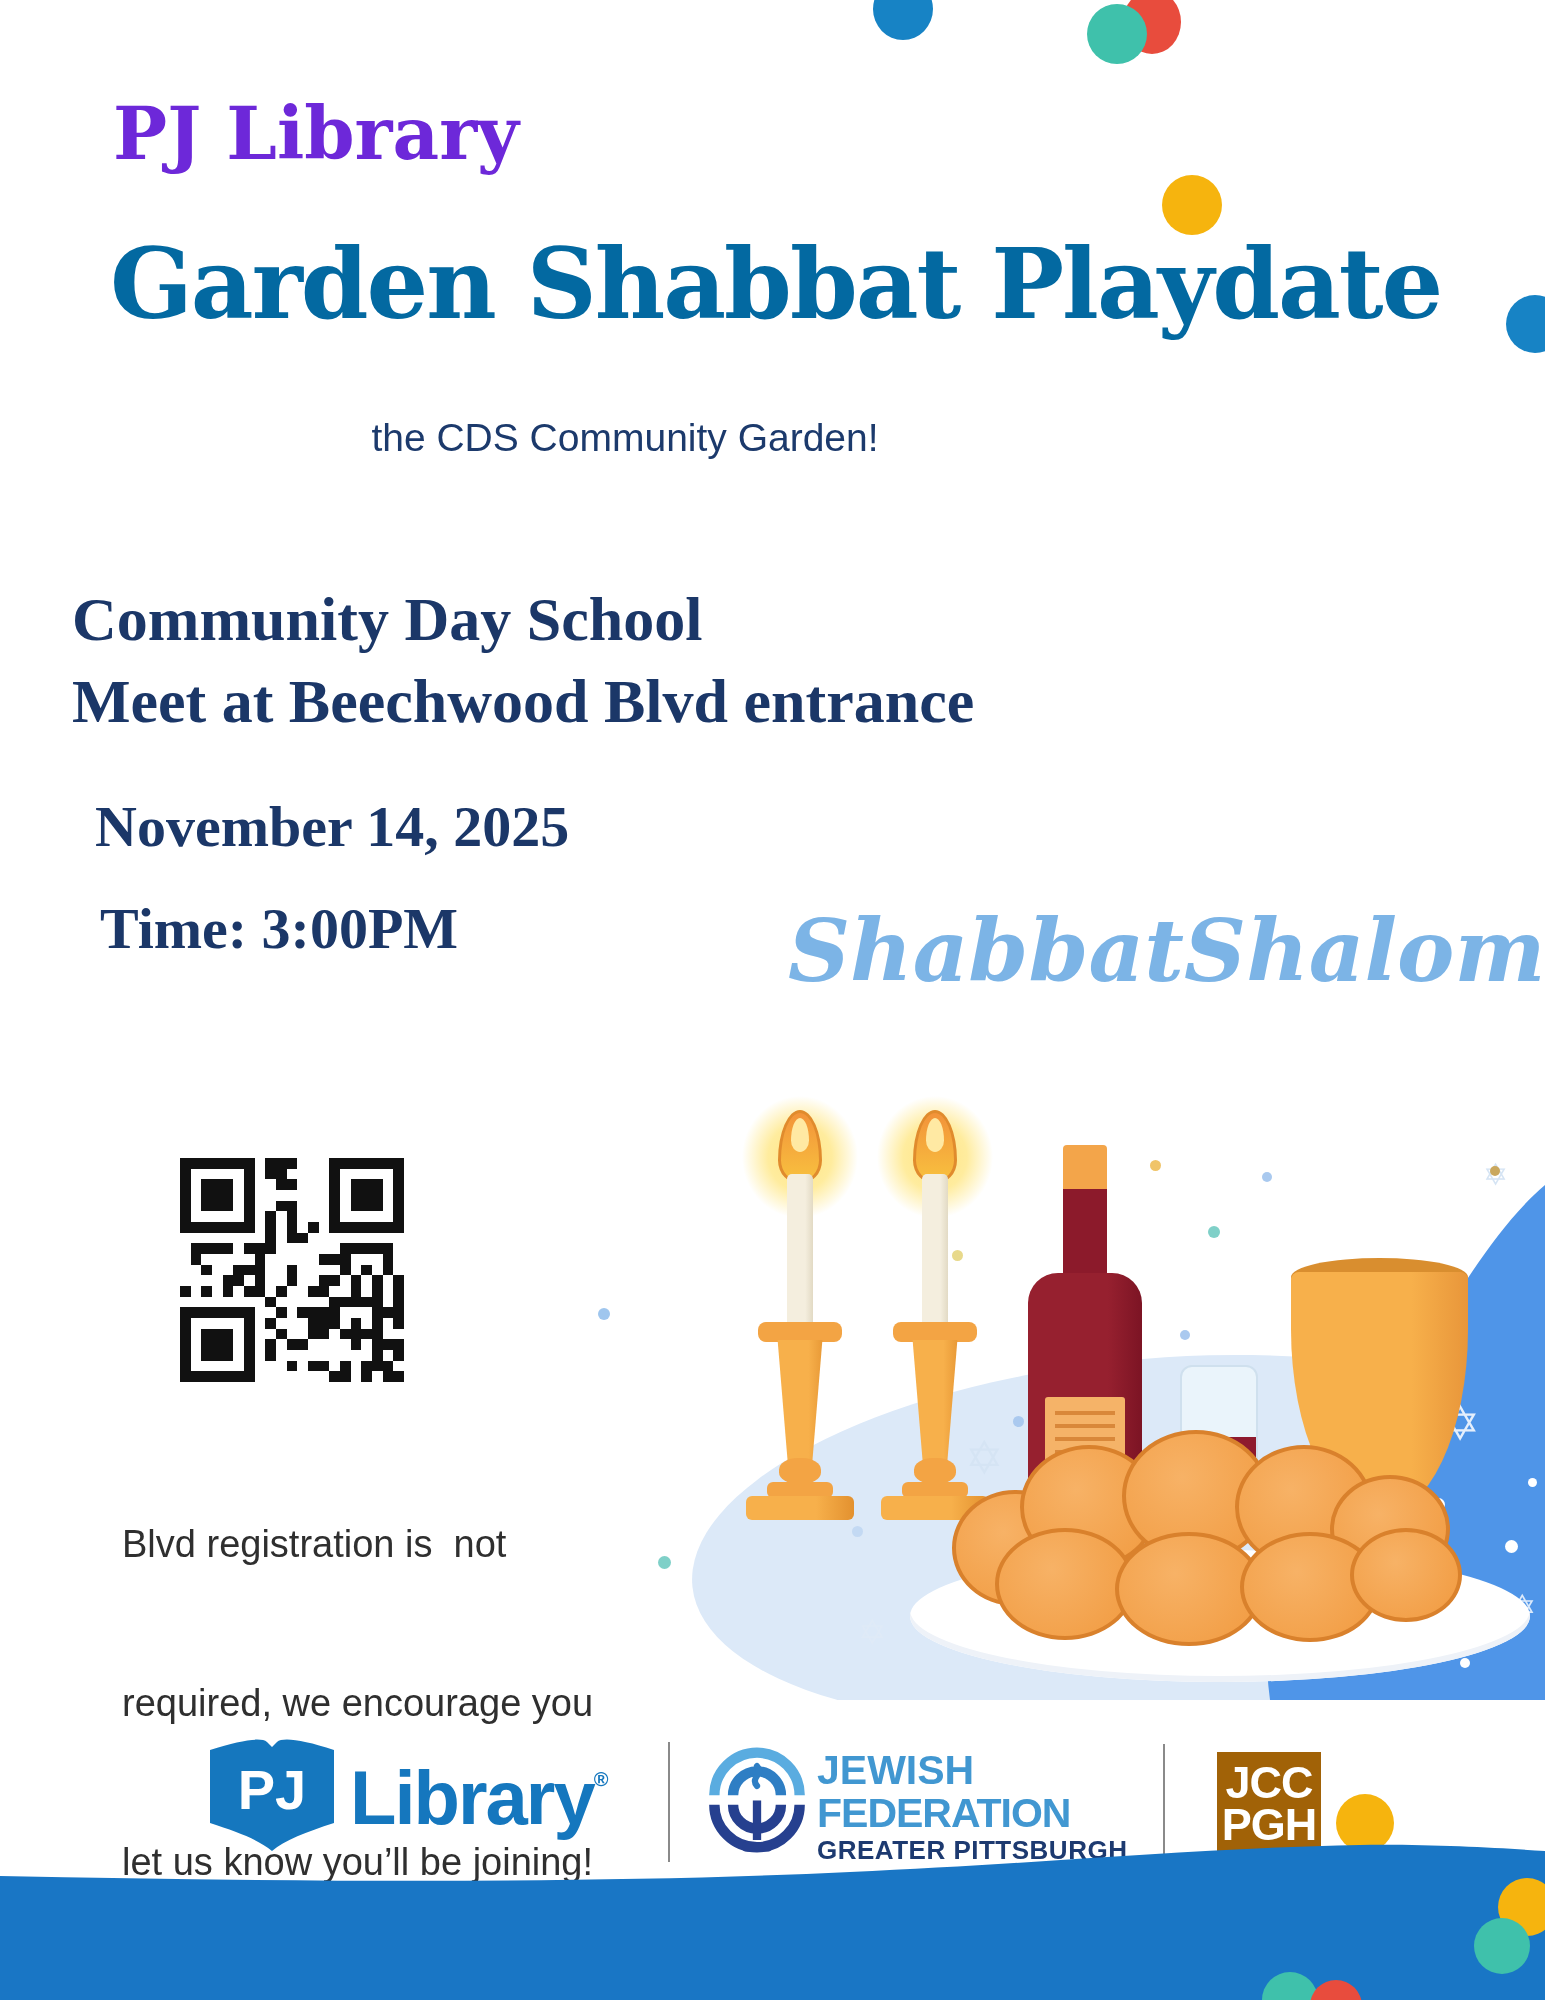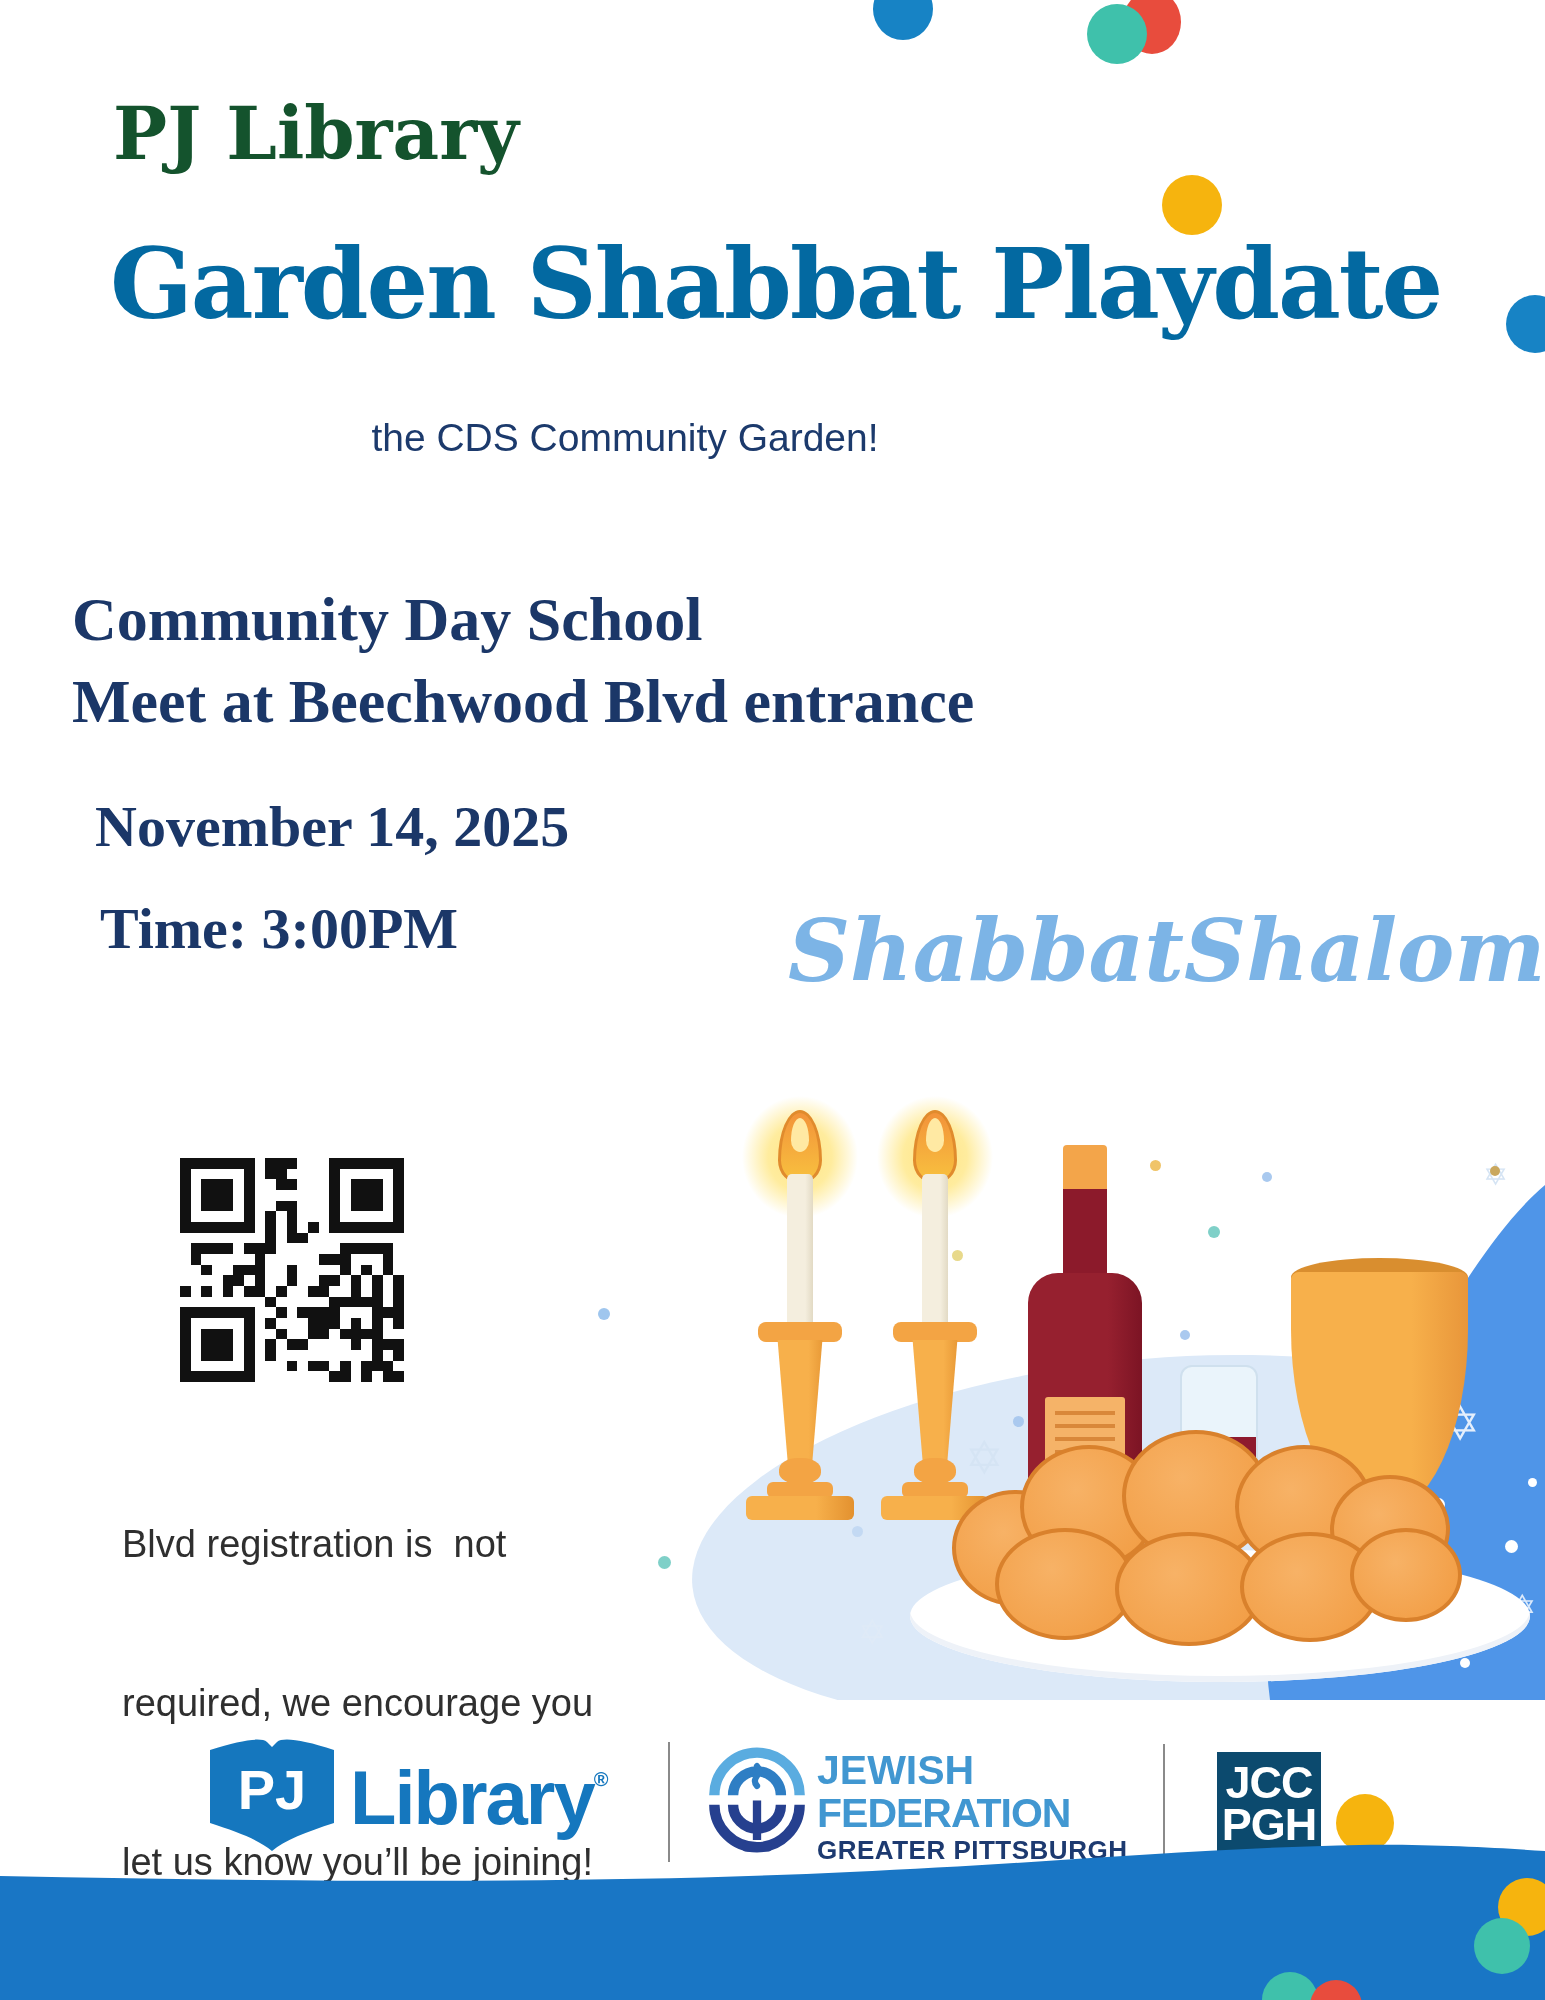--- a/index.html
+++ b/index.html
@@ -2,21 +2,21 @@
 <html><head>
 <meta charset="utf-8">
 <style>
   html,body{margin:0;padding:0;background:#fff;}
   #canvas{position:relative;width:1545px;height:2000px;background:#ffffff;overflow:hidden;
           font-family:"Liberation Sans",sans-serif;}
   .abs{position:absolute;}
   .dot{position:absolute;border-radius:50%;}
   
   .kicker{left:113px;top:98px;font-family:"DejaVu Serif",serif;font-weight:700;
-          font-size:72px;color:#14532d;letter-spacing:0px;line-height:1;}
+          font-size:72px;color:#6d28d9;letter-spacing:0px;line-height:1;}
   .title{left:110px;top:236px;font-family:"DejaVu Serif",serif;font-weight:700;
          font-size:97px;color:#0369a1;letter-spacing:-2px;line-height:1;white-space:nowrap;}
   .subtitle{left:75px;top:408px;width:1100px;text-align:center;color:#1c3a6c;
             font-size:39px;font-weight:500;line-height:60px;}
   .location{left:72px;top:578px;font-family:"Liberation Serif",serif;font-weight:600;
             color:#1b3768;font-size:62px;line-height:82px;}
   .date-line{left:95px;top:798px;font-family:"Liberation Serif",serif;font-weight:600;
              color:#1b3768;font-size:58px;line-height:1;}
   .time-line{left:100px;top:900px;font-family:"Liberation Serif",serif;font-weight:600;
              color:#1b3768;font-size:58px;line-height:1;}
@@ -79,21 +79,21 @@
   .plate{position:absolute;left:370px;top:690px;width:620px;height:132px;background:#ffffff;
          border-radius:50%;z-index:6;box-shadow:inset 0 -6px 0 #eef2f8;}
   .bun{position:absolute;border:4px solid #d9812c;border-radius:50%;z-index:7;
        background:radial-gradient(circle at 40% 35%,#f7b266,#f19a3f);}
   
   .fdivider{position:absolute;width:2px;background:#8a8a8a;z-index:3;}
   .pj-word{left:350px;top:1760px;font-size:76px;font-weight:700;color:#1577be;
            letter-spacing:-2px;line-height:1;z-index:3;}
   .pj-reg{font-size:20px;vertical-align:38px;letter-spacing:0;}
   .fed-text{z-index:3;font-weight:700;line-height:1;}
-  .jcc{left:1217px;top:1752px;width:104px;height:104px;background:#0c4a6e;z-index:3;
+  .jcc{left:1217px;top:1752px;width:104px;height:104px;background:#a16207;z-index:3;
        display:flex;flex-direction:column;justify-content:center;align-items:center;}
   .jcc span{color:#fff;font-weight:700;font-size:45px;line-height:42px;letter-spacing:-1px;}
   .wave-dot{z-index:9;}
 </style>
 </head>
 <body>
 
 <div id="canvas">
 
   <div class="dot" style="left:873px;top:-22px;width:60px;height:62px;background:#1783c5;"></div>

